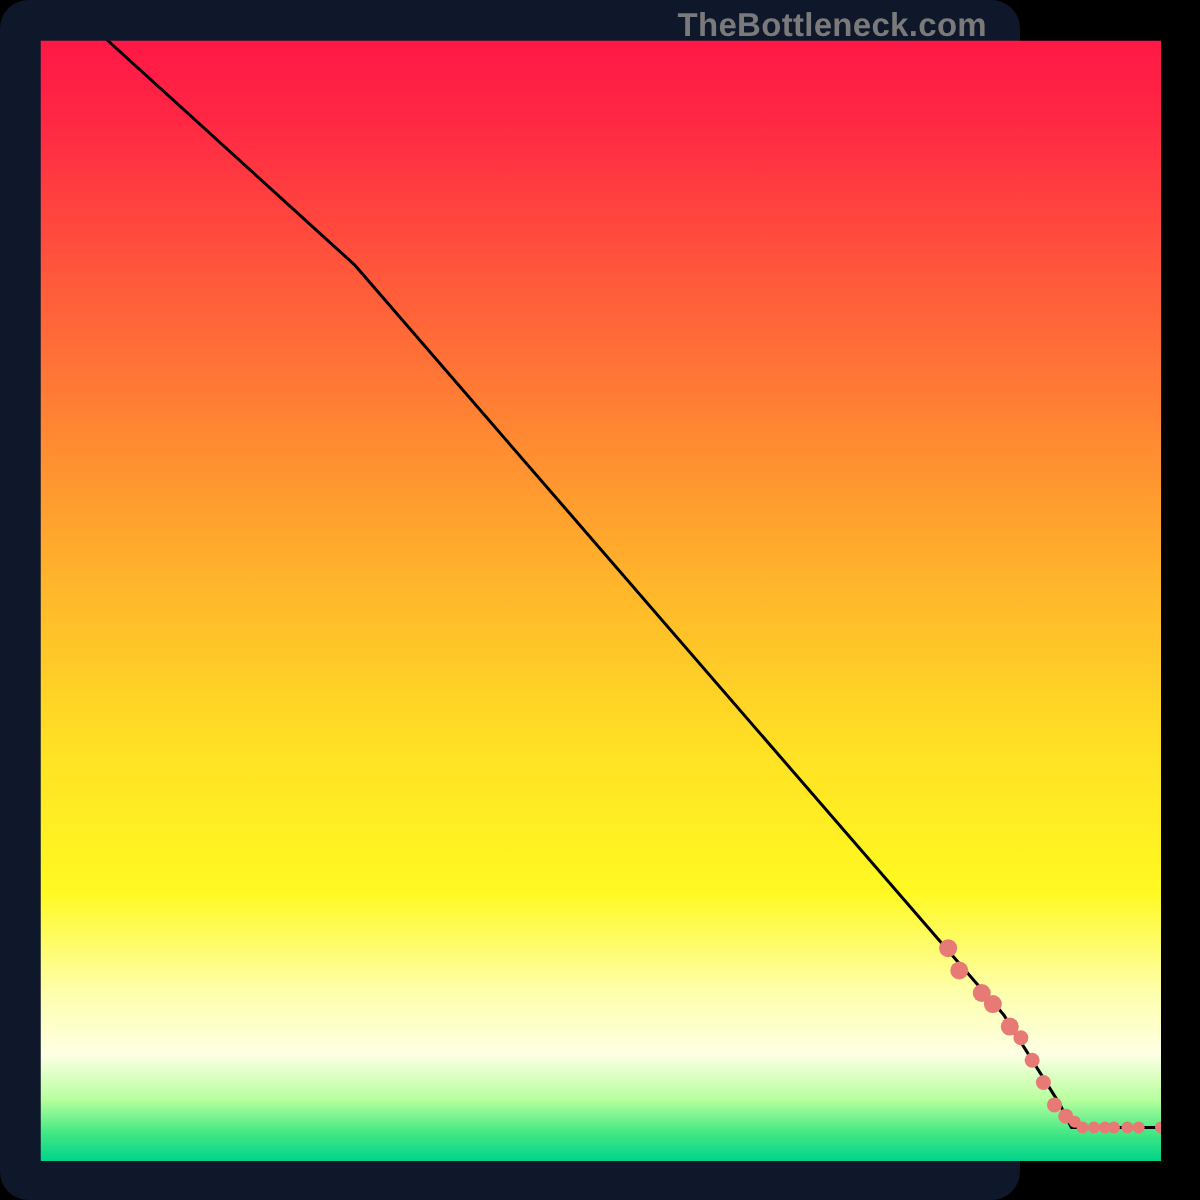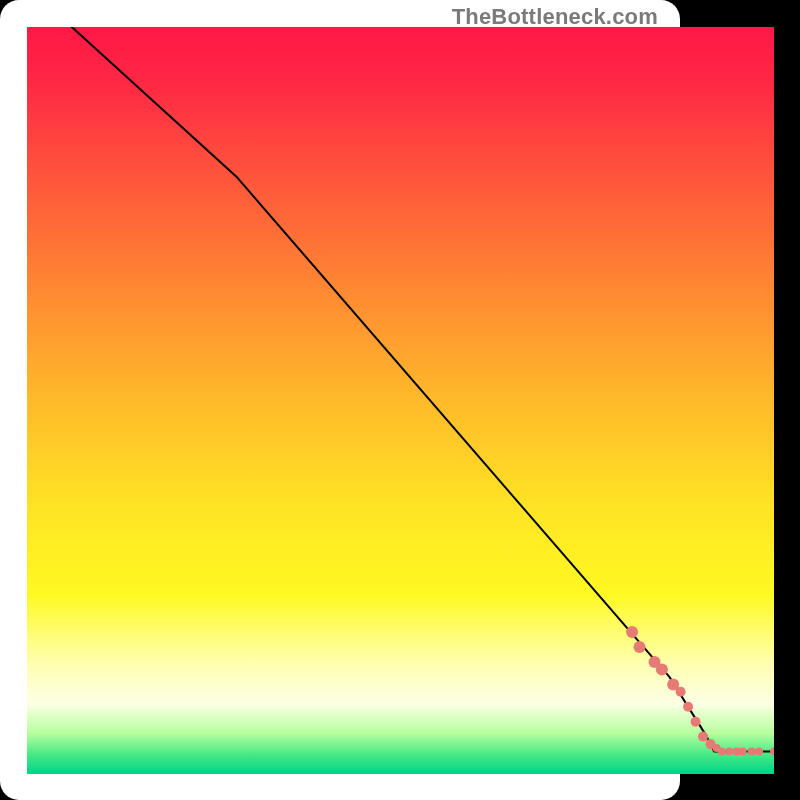--- a/index.html
+++ b/index.html
@@ -8,21 +8,21 @@
     width: 800px;
     height: 800px;
     background: #000;
     font-family: Arial, Helvetica, sans-serif;
     overflow: hidden;
   }
   .stage {
     position: relative;
     width: 680px;
     height: 800px;
-    background: #ffffff;
+    background: #0f172a;
     border-radius: 19px;
   }
   .watermark {
     position: absolute;
     top: 4px;
     right: 22px;
     color: #7a7a7a;
     font-size: 22px;
     font-weight: 600;
     letter-spacing: 0.2px;

